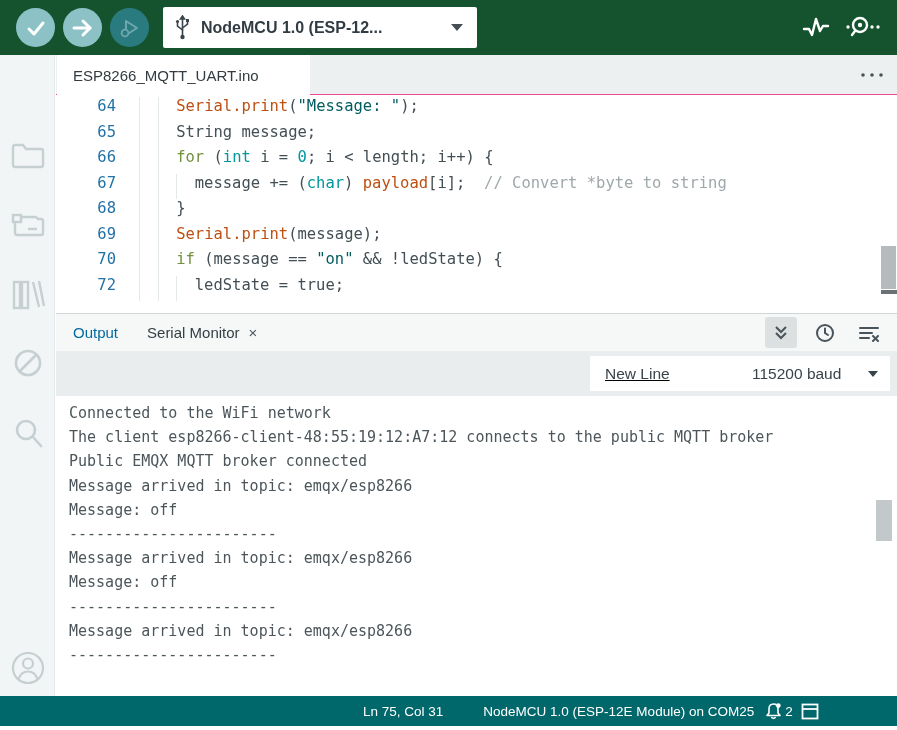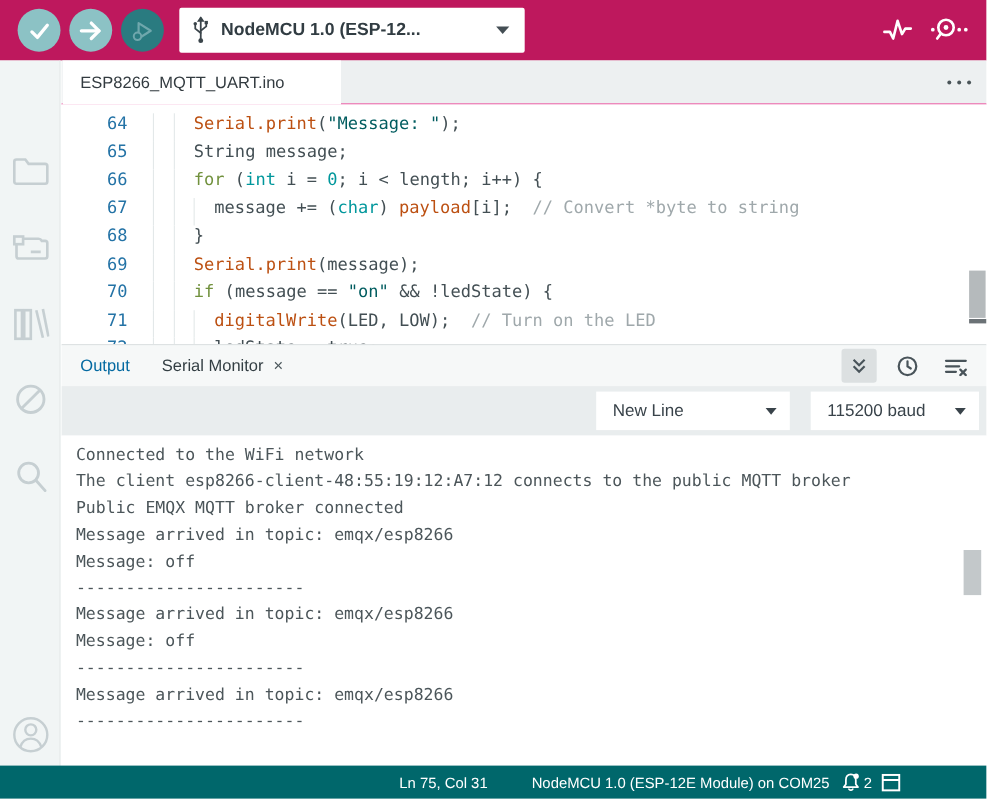--- a/index.html
+++ b/index.html
@@ -3,21 +3,21 @@
 <meta charset="utf-8">
 <style>
   * { margin:0; padding:0; box-sizing:border-box; }
   html,body { background:#fff; }
   #app {
     position:relative; width:897px; height:730px; overflow:hidden;
     font-family:"Liberation Sans", sans-serif; background:#fff;
   }
 
   
-  .toolbar { position:absolute; top:0; left:0; width:897px; height:55px; background:#be185d; }
+  .toolbar { position:absolute; top:0; left:0; width:897px; height:55px; background:#14532d; }
   .tb-circle {
     position:absolute; top:8px; width:39px; height:39px; border-radius:50%;
     background:#8CC2C5; border:none; cursor:pointer; display:flex; align-items:center; justify-content:center;
   }
   .tb-circle.disabled { background:#2A7B80; }
   .board-select {
     position:absolute; left:163px; top:7px; width:314px; height:41px; background:#fff;
     border-radius:2px; display:flex; align-items:center; padding:0 14px 0 12px; cursor:pointer;
   }
   .board-select .label {
@@ -38,21 +38,21 @@
   .tab.active {
     position:absolute; left:1px; top:0; width:253px; height:40px; background:#fff;
     display:flex; align-items:center; padding-left:16px; cursor:pointer;
   }
   .tab.active .tab-label { font-size:15px; color:#333B40; }
   .tab-overflow { position:absolute; right:10px; top:10px; width:28px; height:20px; border:none; background:transparent; cursor:pointer; }
 
   
   .editor { position:relative; height:218px; background:#fff; overflow:hidden; }
   .code-row { height:25.5px; display:flex; white-space:pre; font-family:"DejaVu Sans Mono", monospace; font-size:15.5px; }
-  .code-rows { padding-top:8px; }
+  .code-rows { padding-top:2px; }
   .gutter-num { width:60px; text-align:right; color:#2473A6; flex:none; user-select:none; }
   .code-text { margin-left:23px; white-space:pre; }
   .guide { display:inline-block; width:18.6px; height:25.5px; vertical-align:top; border-left:1px solid #E3E8E9; }
   .tk-fn   { color:#BC5012; }
   .tk-kw   { color:#71913D; }
   .tk-type { color:#00979C; }
   .tk-num  { color:#00979C; }
   .tk-str  { color:#005C5F; }
   .tk-cmt  { color:#9FA8AB; }
   .tk-pl   { color:#434F54; }
@@ -76,21 +76,21 @@
     border:2px solid #7CC3C6; border-radius:3px; padding:0 8px; font-size:15px;
     font-family:"Liberation Sans", sans-serif; color:#333; outline:none;
   }
   .msg-input::placeholder { color:#9BA6AA; }
   .dropdown {
     position:absolute; top:5px; height:35px; background:#fff; display:flex; align-items:center;
     padding:0 12px 0 15px; cursor:pointer;
   }
   .dropdown .dd-label { font-size:15.5px; color:#39434A; flex:1; }
   .dropdown .caret-down { border-top-color:#39434A; border-left-width:5px; border-right-width:5px; border-top-width:6px; }
-  .dd-newline { left:486px; width:176px; }
+  .dd-newline { left:534px; width:176px;text-decoration:underline; }
   .dd-baud { left:681px; width:153px; }
 
   .output-area {
     position:relative; height:304px; background:#fff; overflow:hidden;
     font-family:"DejaVu Sans Mono", monospace; font-size:15px; color:#4C565A;
     padding:8px 0 0 13px;
   }
   .out-line { height:24.2px; white-space:pre; }
   .sm-scroll-thumb { position:absolute; right:5px; top:186px; width:16px; height:41px; background:#C3C8CA; cursor:grab; }
 
@@ -252,21 +252,20 @@
 
     <div class="editor">
       <div class="code-rows">
           <div class="code-row"><div class="gutter-num">64</div><div class="code-text"><span class="guide"></span><span class="guide"></span><span class="tk-fn">Serial.print</span><span class="tk-pl">(</span><span class="tk-str">"Message: "</span><span class="tk-pl">);</span></div></div>
           <div class="code-row"><div class="gutter-num">65</div><div class="code-text"><span class="guide"></span><span class="guide"></span><span class="tk-pl">String message;</span></div></div>
           <div class="code-row"><div class="gutter-num">66</div><div class="code-text"><span class="guide"></span><span class="guide"></span><span class="tk-kw">for</span><span class="tk-pl"> (</span><span class="tk-type">int</span><span class="tk-pl"> i = </span><span class="tk-num">0</span><span class="tk-pl">; i &lt; length; i++) {</span></div></div>
           <div class="code-row"><div class="gutter-num">67</div><div class="code-text"><span class="guide"></span><span class="guide"></span><span class="guide"></span><span class="tk-pl">message += (</span><span class="tk-type">char</span><span class="tk-pl">) </span><span class="tk-fn">payload</span><span class="tk-pl">[i];  </span><span class="tk-cmt">// Convert *byte to string</span></div></div>
           <div class="code-row"><div class="gutter-num">68</div><div class="code-text"><span class="guide"></span><span class="guide"></span><span class="tk-pl">}</span></div></div>
           <div class="code-row"><div class="gutter-num">69</div><div class="code-text"><span class="guide"></span><span class="guide"></span><span class="tk-fn">Serial.print</span><span class="tk-pl">(message);</span></div></div>
           <div class="code-row"><div class="gutter-num">70</div><div class="code-text"><span class="guide"></span><span class="guide"></span><span class="tk-kw">if</span><span class="tk-pl"> (message == </span><span class="tk-str">"on"</span><span class="tk-pl"> &amp;&amp; !ledState) {</span></div></div>
-          <div class="code-row"><div class="gutter-num">71</div><div class="code-text"><span class="guide"></span><span class="guide"></span><span class="guide"></span><span class="tk-fn">digitalWrite</span><span class="tk-pl">(LED, LOW);  </span><span class="tk-cmt">// Turn on the LED</span></div></div>
           <div class="code-row"><div class="gutter-num">72</div><div class="code-text"><span class="guide"></span><span class="guide"></span><span class="guide"></span><span class="tk-pl">ledState = true;</span></div></div>
         </div>
       <div class="ed-scroll-thumb"></div>
       <div class="ed-scroll-mark"></div>
     </div>
 
     <div class="panel">
       <div class="panel-header">
         <span class="ptab inactive">Output</span>
         <span class="ptab active">Serial Monitor</span>

